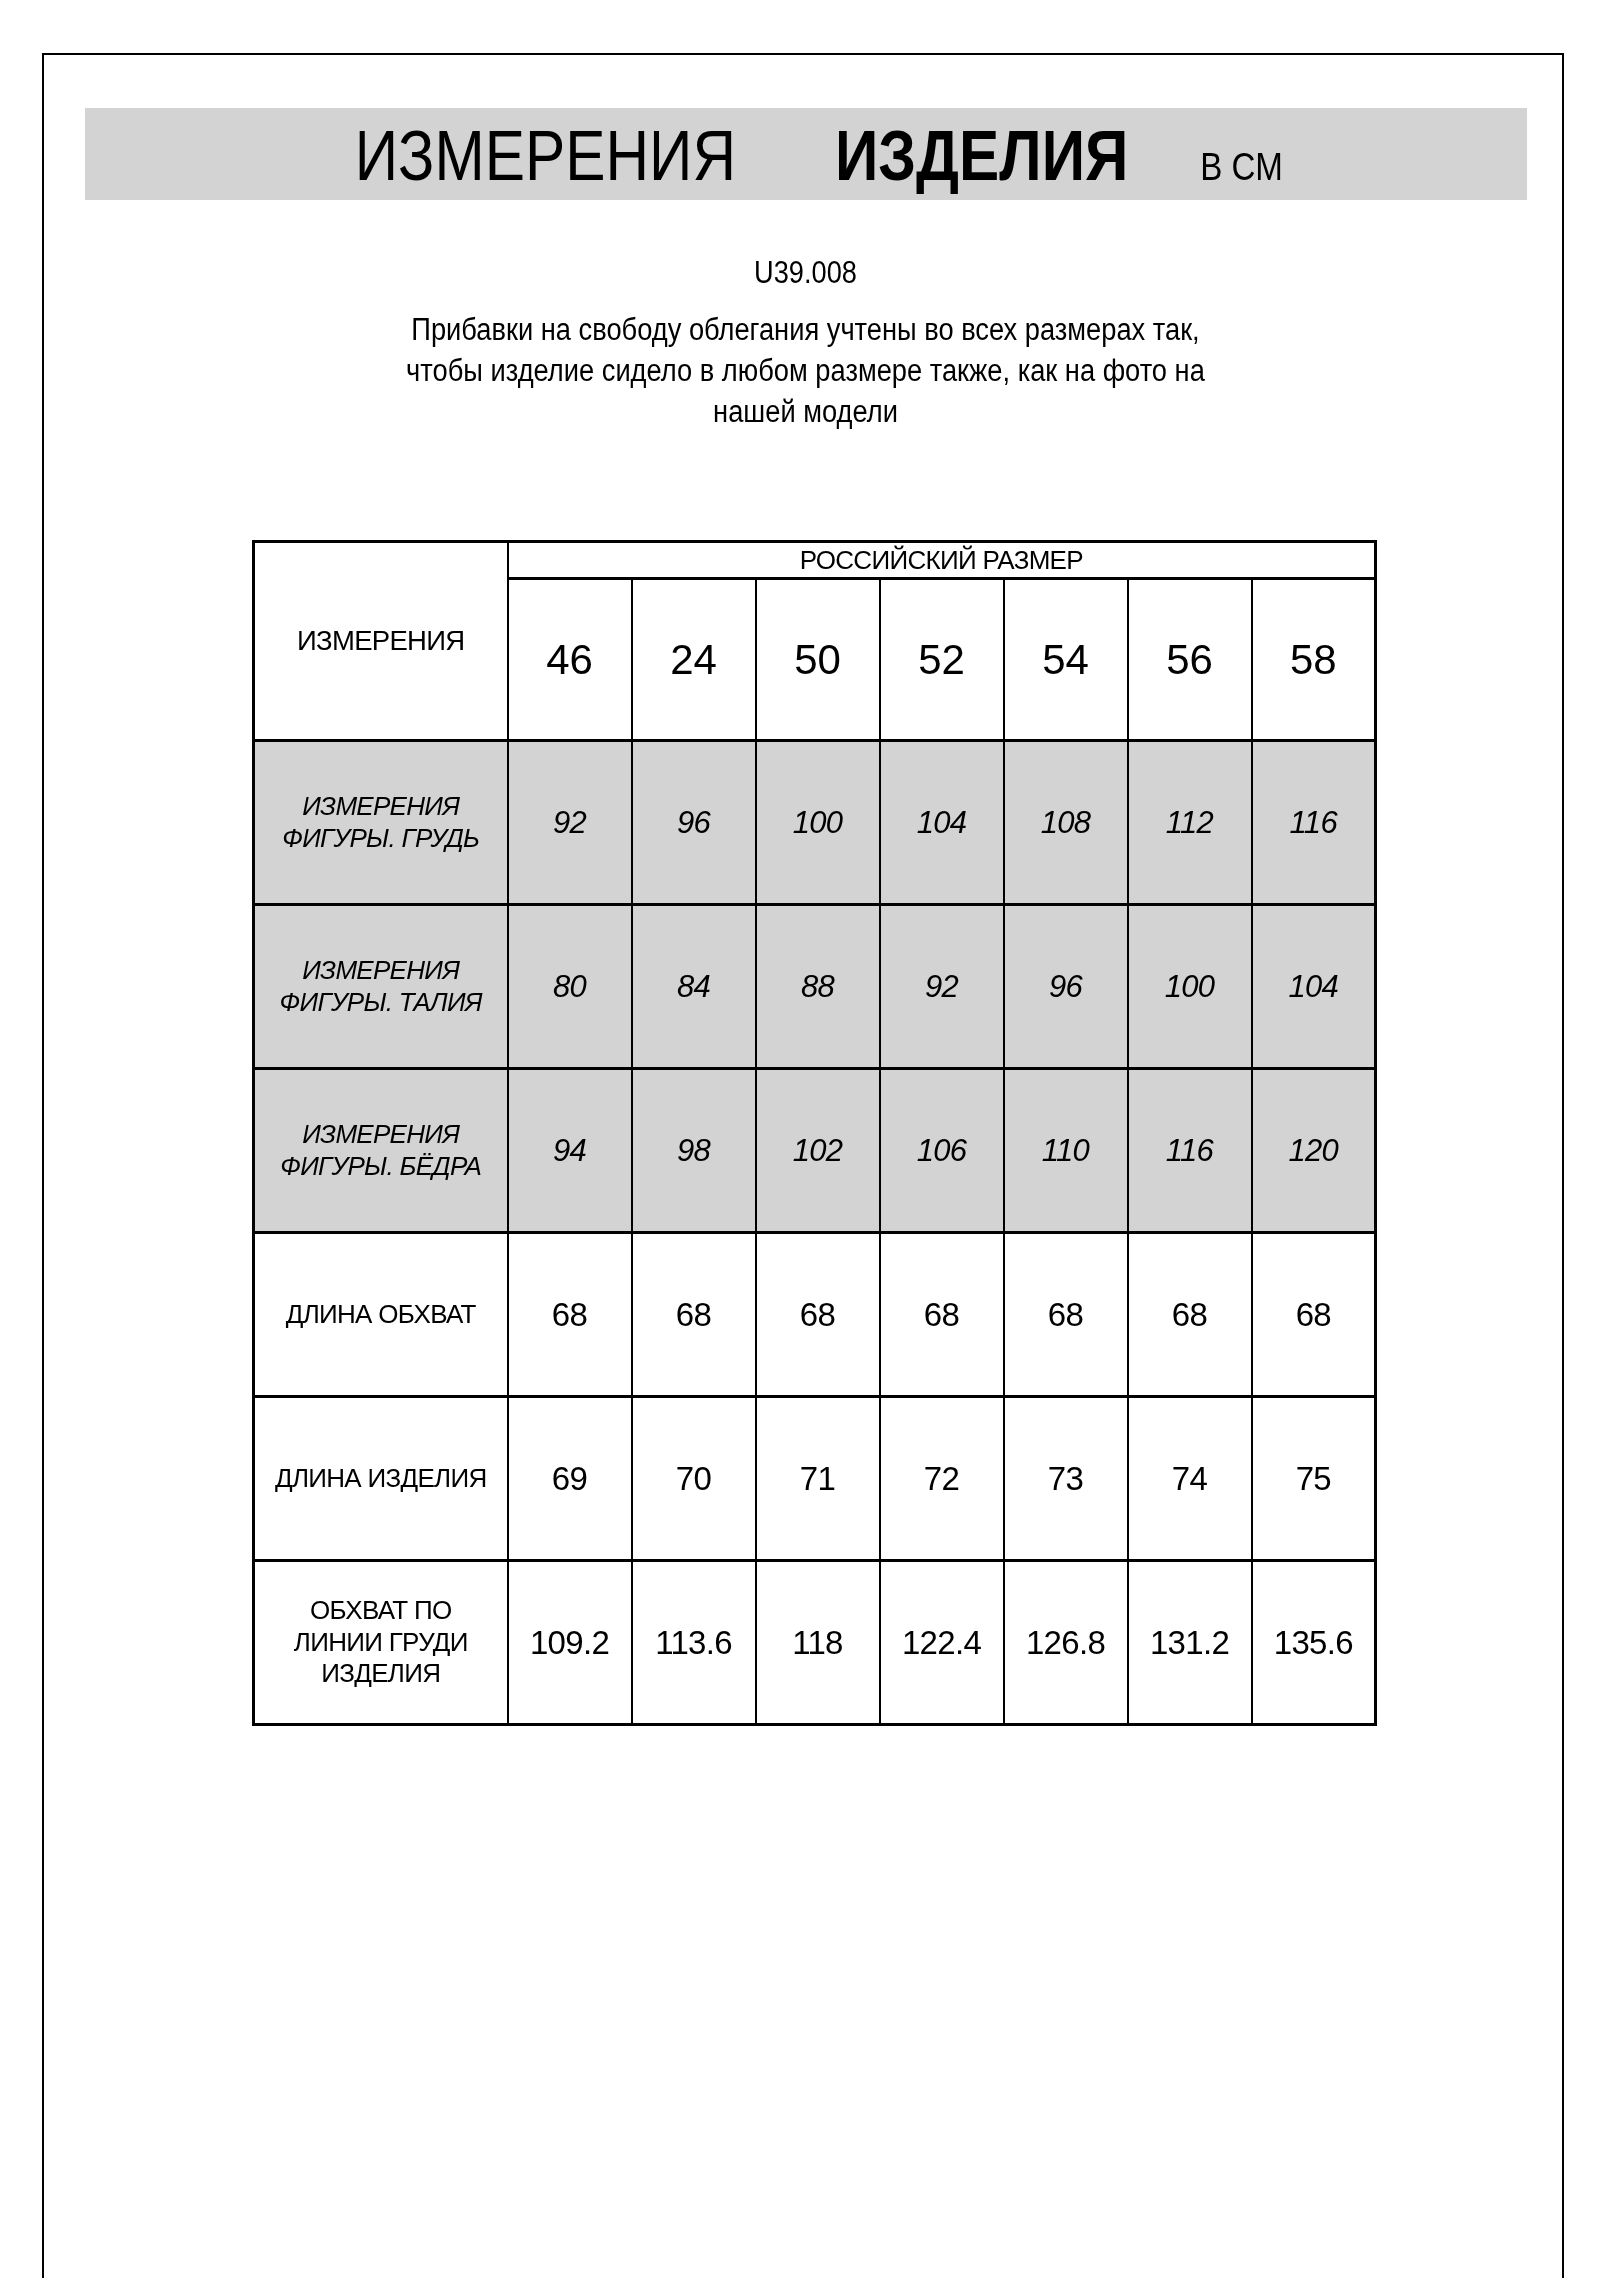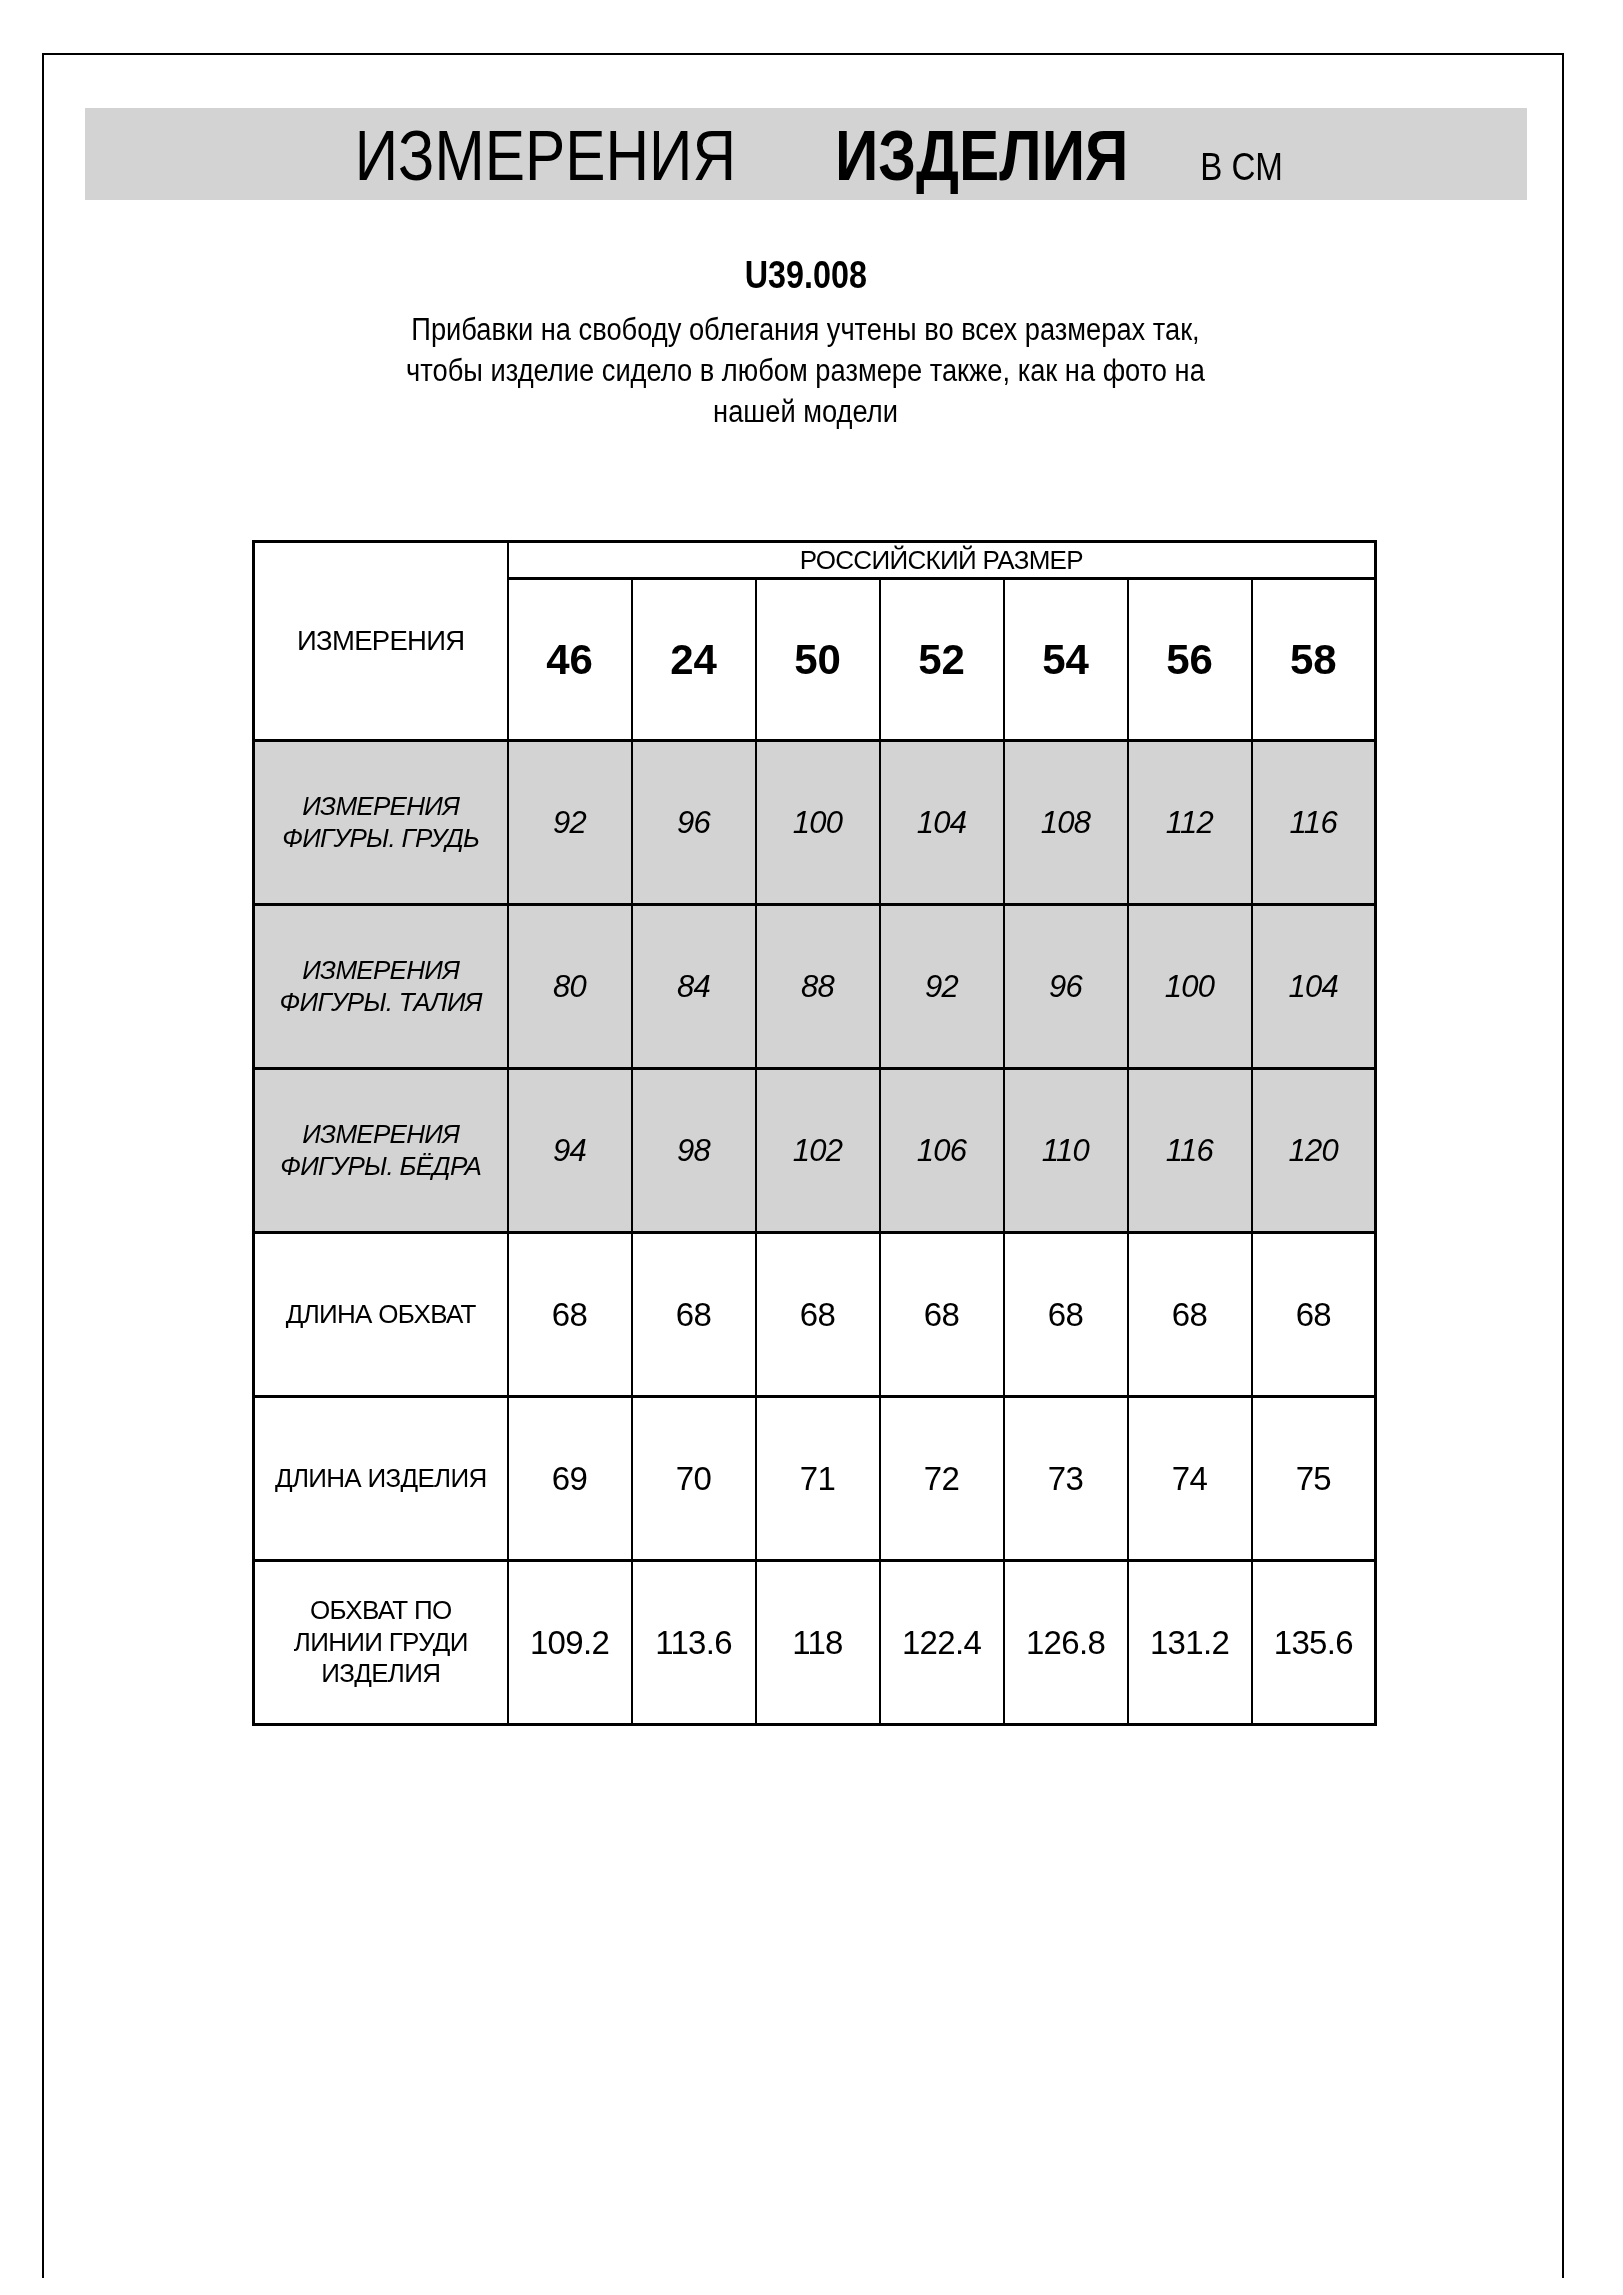--- a/index.html
+++ b/index.html
@@ -22,21 +22,21 @@
     background:var(--shaded);
     display:flex;align-items:baseline;justify-content:center;gap:39px;
     padding-top:11.8px;
   }
   .cond{display:inline-block;transform:scaleX(0.85);transform-origin:50% 50%;}
   .t-word1{font-size:71px;font-weight:normal;line-height:1;}
   .t-word2{font-size:71px;font-weight:bold;line-height:1;}
   .t-unit{font-size:39px;font-weight:normal;line-height:1;}
   .code-line{
     position:absolute;left:42px;top:254px;width:1527px;text-align:center;
-    font-size:38px;font-weight:bold;
+    font-size:32px;font-weight:normal;
   }
   .note-block{
     position:absolute;left:42px;top:309px;width:1527px;text-align:center;
     font-size:31px;line-height:41px;font-weight:normal;
   }
   .note-inner{display:block;transform:scaleX(0.88);transform-origin:50% 0;}
   table.size-table{
     position:absolute;left:252px;top:540px;width:1124px;height:1181px;
     border-collapse:collapse;table-layout:fixed;
     border:3.9px solid var(--ink);
@@ -47,21 +47,21 @@
     border-left:2px solid var(--ink);
     border-right:2px solid var(--ink);
     text-align:center;vertical-align:middle;padding:0;
     overflow:hidden;
   }
   tr.group-row{height:37px;}
   tr.sizes-row{height:162px;}
   .size-table tbody tr{height:164px;}
   td.corner{font-size:27.5px;letter-spacing:-0.7px;}
   td.group-hdr{font-size:26px;letter-spacing:-0.7px;}
-  td.size-cell{font-size:42px;font-weight:bold;}
+  td.size-cell{font-size:42px;font-weight:normal;}
   td.row-label{
     font-size:26px;line-height:1.22;letter-spacing:-0.7px;
     white-space:pre-line;padding:0 5.2px;
   }
   td.value-cell{font-size:33px;letter-spacing:-0.7px;margin-top:30px;}
   tr.shaded td{background:var(--shaded);}
   tr.shaded td.row-label,
   tr.shaded td.value-cell{font-style:italic;font-size:31px;}
   tr.shaded td.row-label{font-size:26px;}
 </style>

